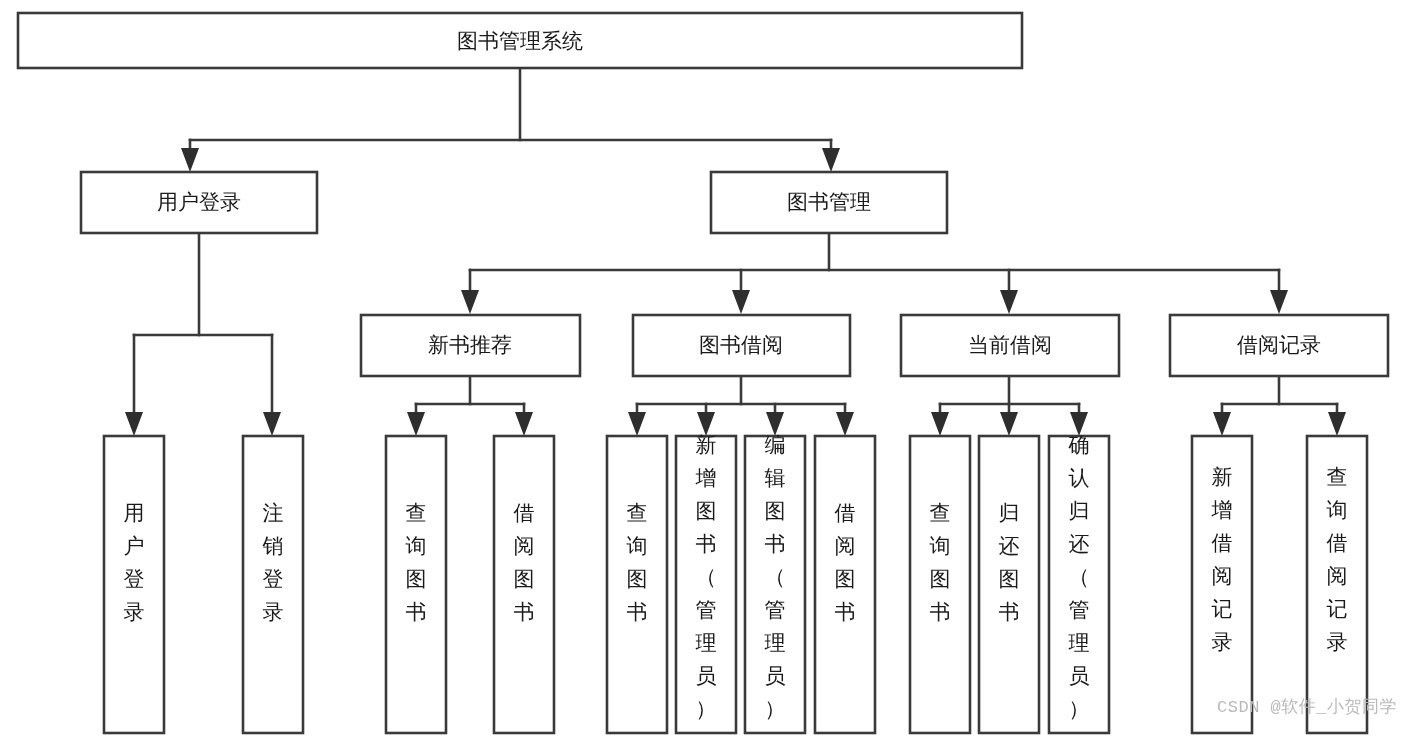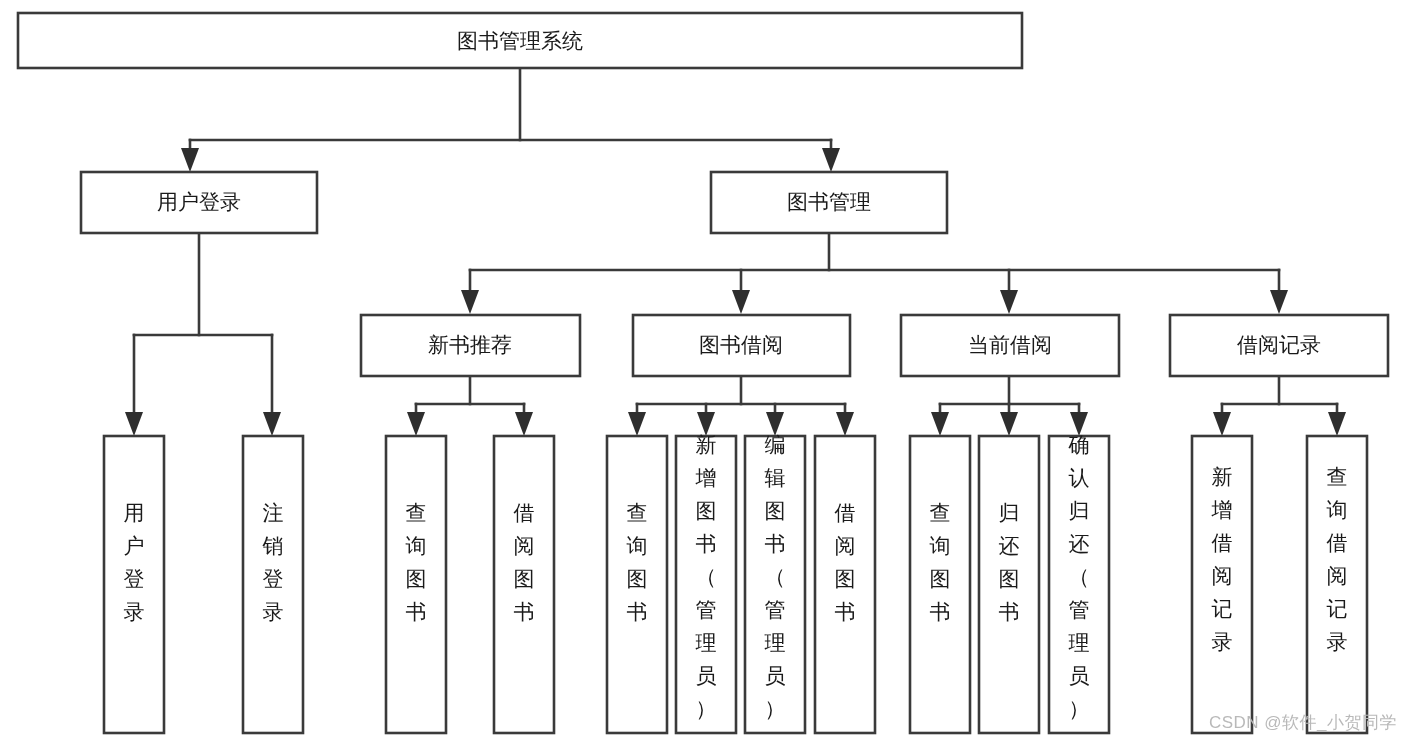--- a/index.html
+++ b/index.html
@@ -50,22 +50,22 @@
   }
   .node-label-vertical {
     fill: #1a1a1a;
     font-family: "Liberation Sans", "DejaVu Sans", sans-serif;
     font-size: 21px;
     text-anchor: middle;
   }
   .watermark {
     position: absolute;
     right: 8px;
-    bottom: 4px;
-    font-family: Liberation Sans, sans-serif;
+    bottom: 20px;
+    font-family: Liberation Mono, monospace;
     font-size: 17px;
     color: #b9b9b9;
     letter-spacing: 0.5px;
     white-space: nowrap;
   }
 </style>
 </head>
 <body>
 
 <div id="diagram-root">

